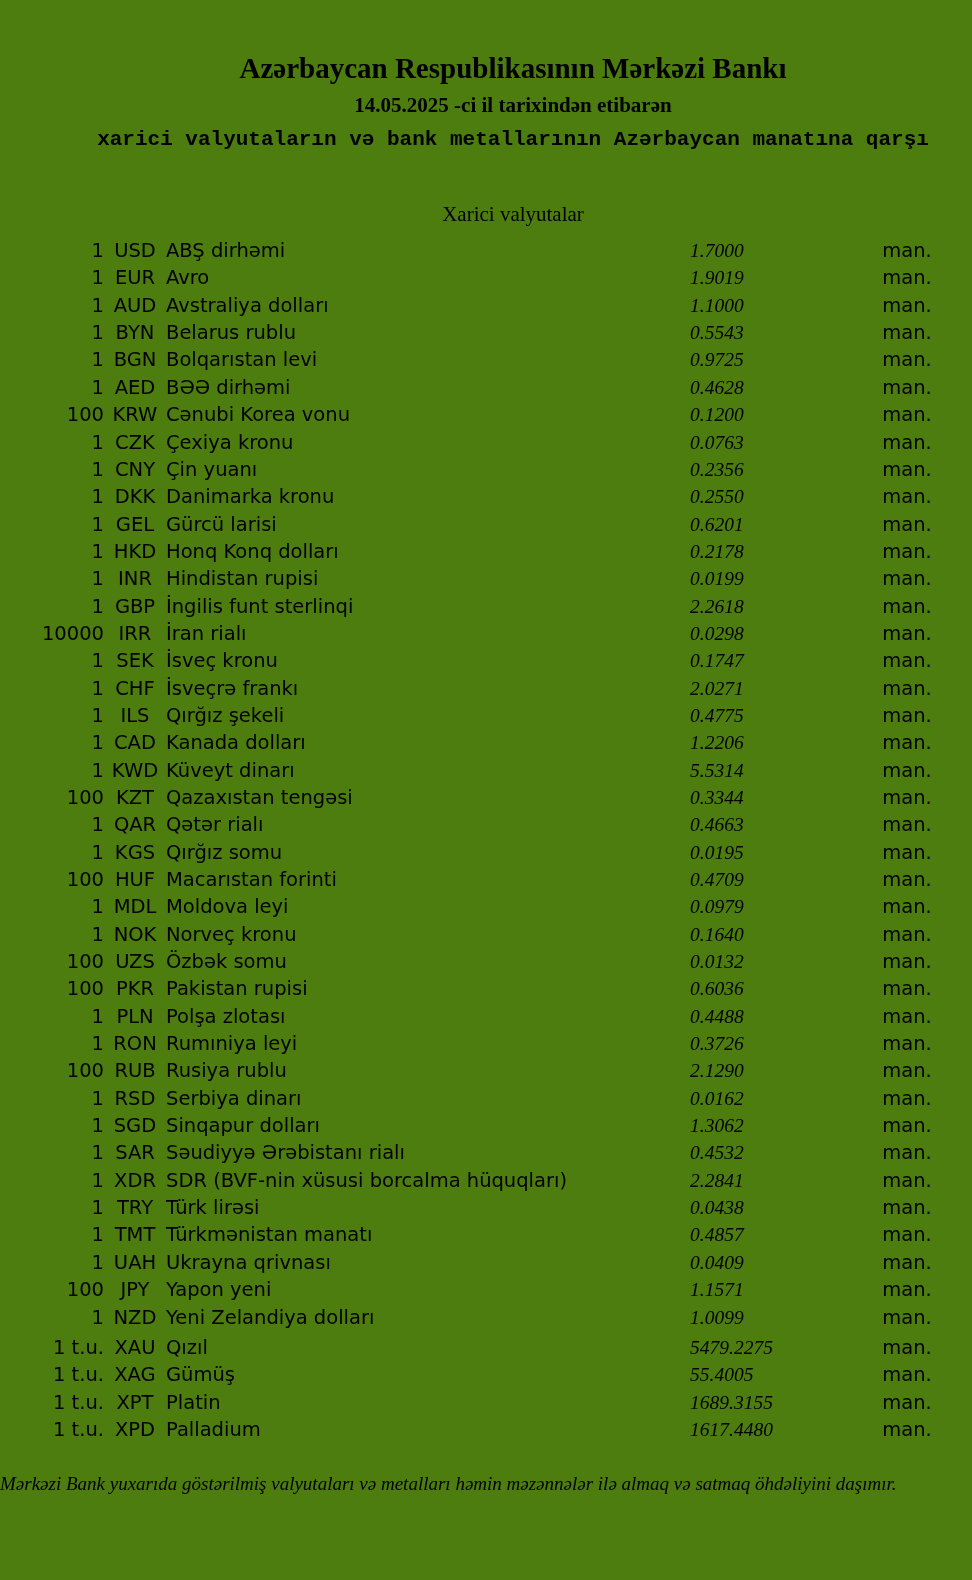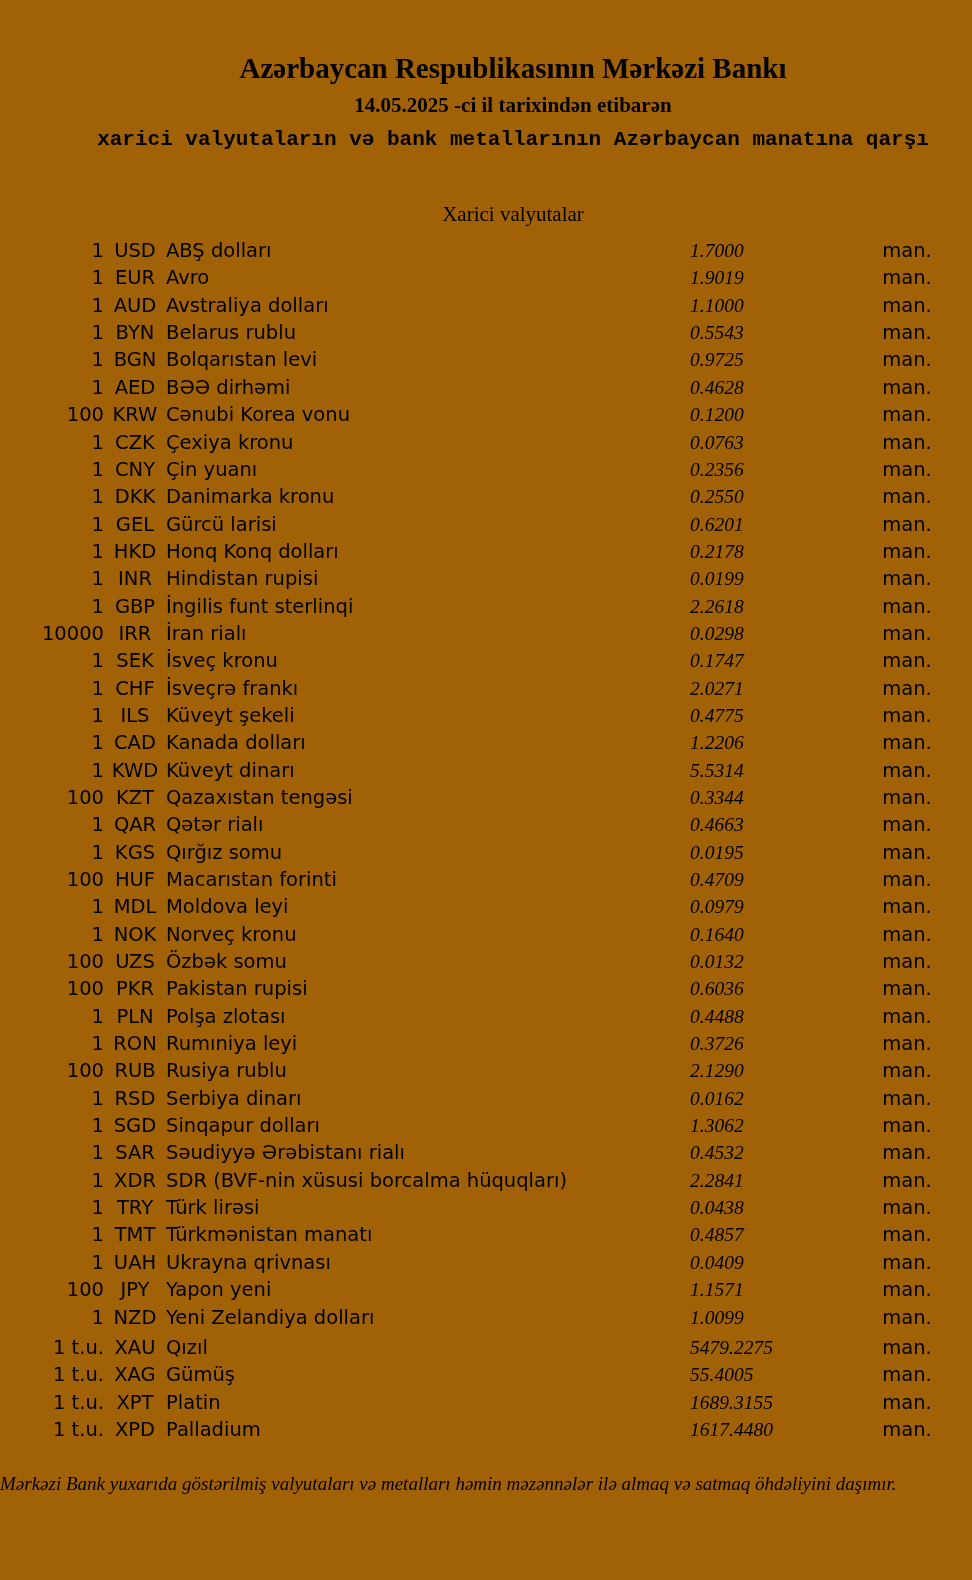--- a/index.html
+++ b/index.html
@@ -1,19 +1,19 @@
 <!DOCTYPE html>
 <html><head>
 <meta charset="utf-8">
 <style>
   html,body { margin:0; padding:0; background:#ffffff; }
   .page {
     position:relative;
     width:972px; height:1580px;
-    background:#a16207; color:#000000;
+    background:#4d7c0f; color:#000000;
     overflow:hidden;
     font-family:"DejaVu Sans", sans-serif;
   }
   
   .centered { text-align:center; padding-left:54px; }
   .title {
     padding-top:53px;
     font-family:"Liberation Serif", serif;
     font-weight:700; font-size:29px; line-height:1.1;
   }
@@ -81,21 +81,21 @@
         <col style="width:62px">
         <col style="width:524px">
         <col style="width:152px">
         <col style="width:130px">
     </colgroup>
     <tbody>
 
         <tr>
           <td class="qty">1</td>
           <td class="code">USD</td>
-          <td class="name">ABŞ dolları</td>
+          <td class="name">ABŞ dirhəmi</td>
           <td class="rate">1.7000</td>
           <td class="unit">man.</td>
         </tr>
 
         <tr>
           <td class="qty">1</td>
           <td class="code">EUR</td>
           <td class="name">Avro</td>
           <td class="rate">1.9019</td>
           <td class="unit">man.</td>
@@ -217,21 +217,21 @@
           <td class="qty">1</td>
           <td class="code">CHF</td>
           <td class="name">İsveçrə frankı</td>
           <td class="rate">2.0271</td>
           <td class="unit">man.</td>
         </tr>
 
         <tr>
           <td class="qty">1</td>
           <td class="code">ILS</td>
-          <td class="name">Küveyt şekeli</td>
+          <td class="name">Qırğız şekeli</td>
           <td class="rate">0.4775</td>
           <td class="unit">man.</td>
         </tr>
 
         <tr>
           <td class="qty">1</td>
           <td class="code">CAD</td>
           <td class="name">Kanada dolları</td>
           <td class="rate">1.2206</td>
           <td class="unit">man.</td>

